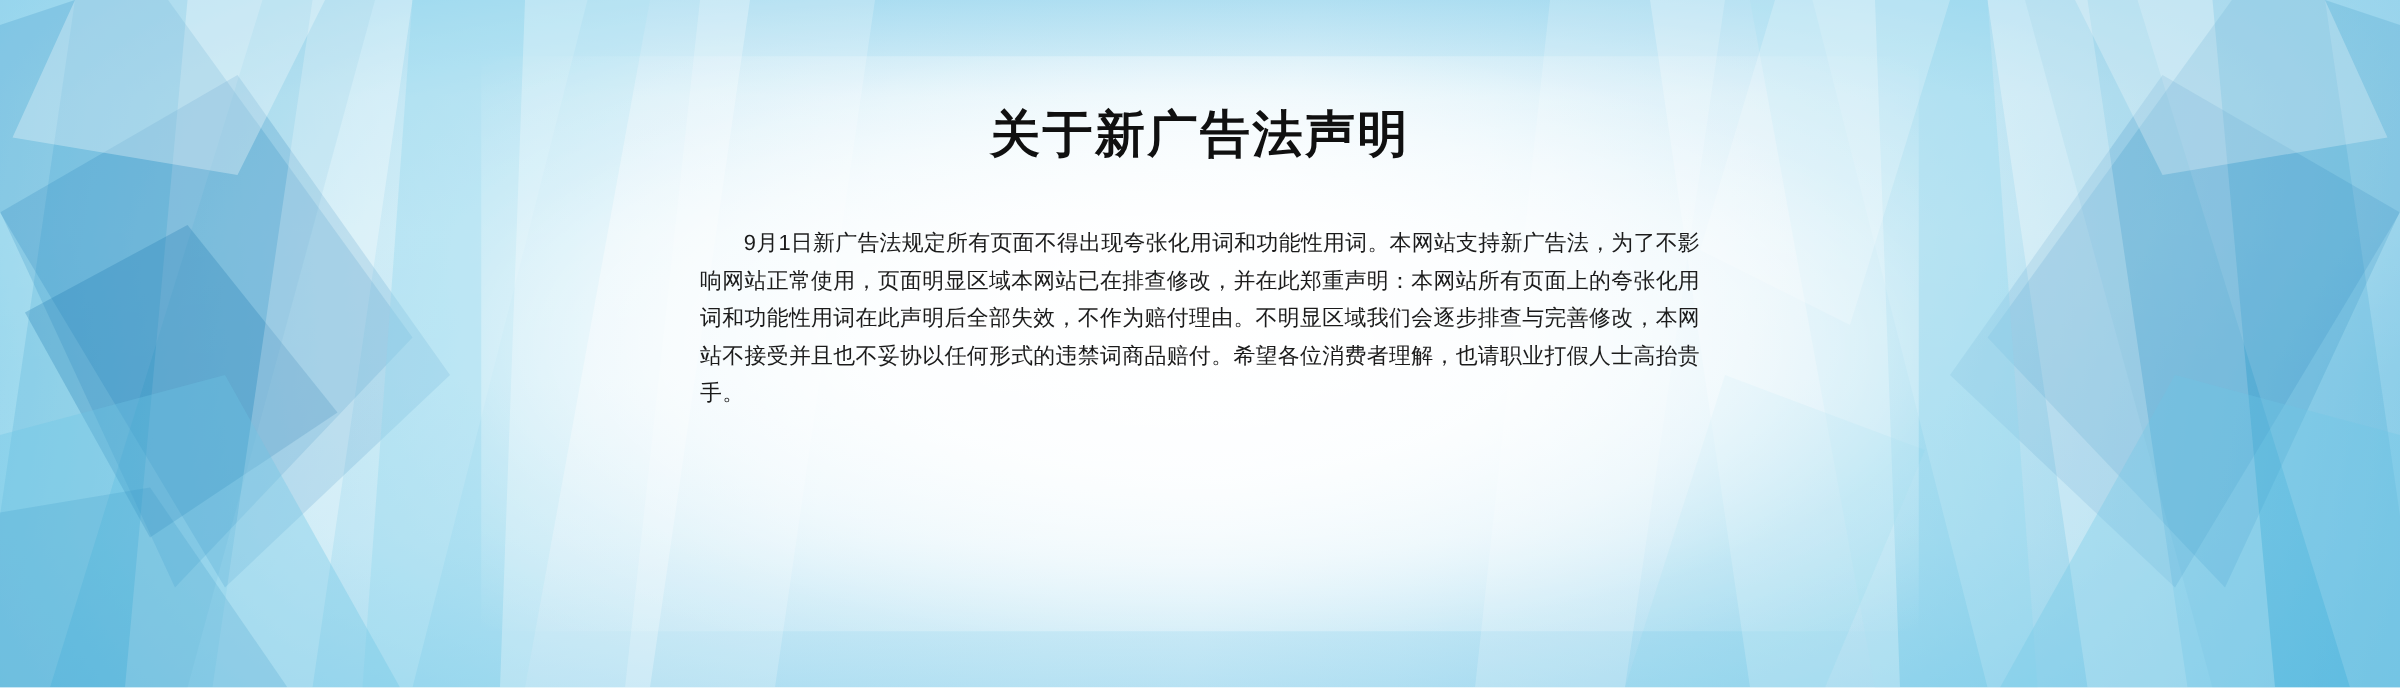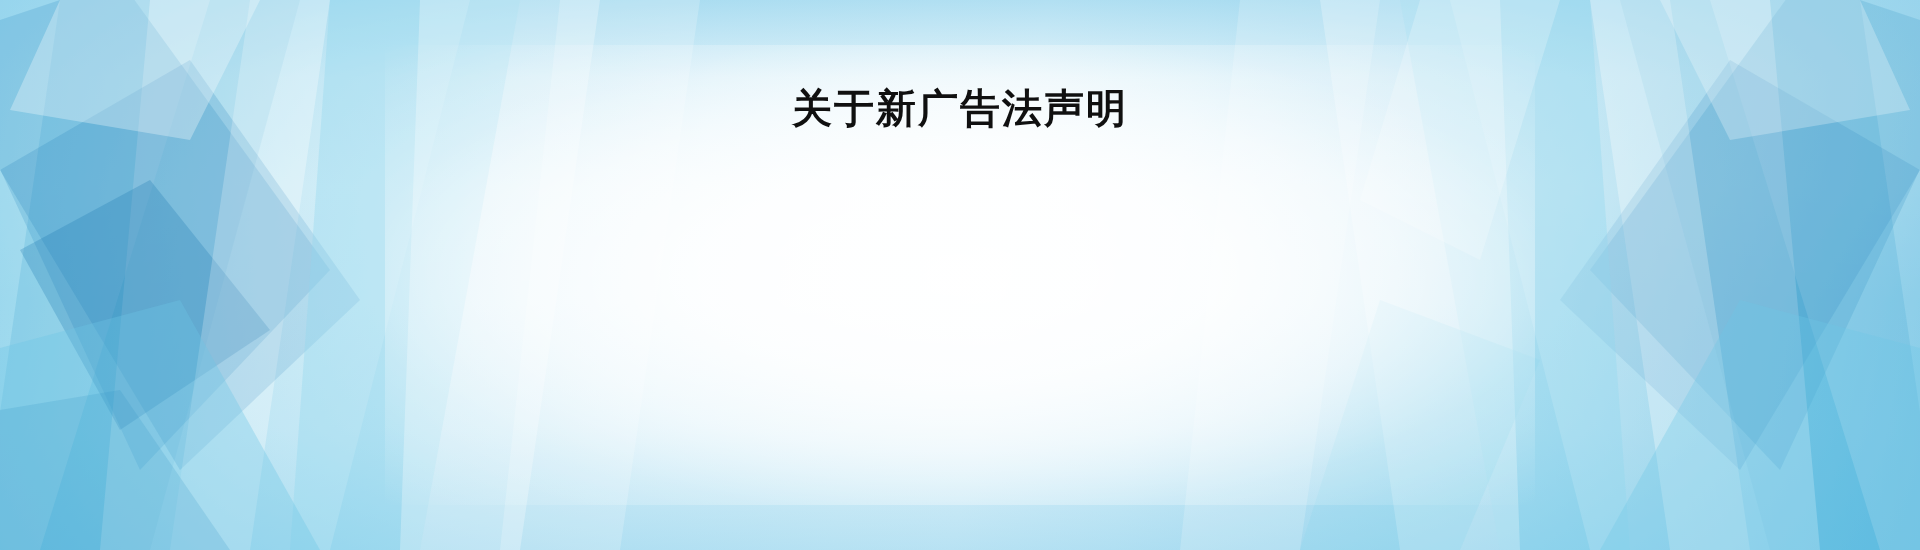--- a/index.html
+++ b/index.html
@@ -146,16 +146,17 @@
     </svg>
   </div>
 
   <div class="bg-glow"></div>
 
   <div class="content">
 
     <h1 class="title">关于新广告法声明</h1>
 
     <div class="body-block">
+      <p class="para indent">9月1日新广告法规定所有页面不得出现夸张化用词和功能性用词。本网站支持新广告法，为了不影响网站正常使用，页面明显区域本网站已在排查修改，并在此郑重声明：本网站所有页面上的夸张化用词和功能性用词在此声明后全部失效，不作为赔付理由。不明显区域我们会逐步排查与完善修改，本网站不接受并且也不妥协以任何形式的违禁词商品赔付。希望各位消费者理解，也请职业打假人士高抬贵手。</p>
     </div>
 
   </div>
 </div>
 
 </body></html>

